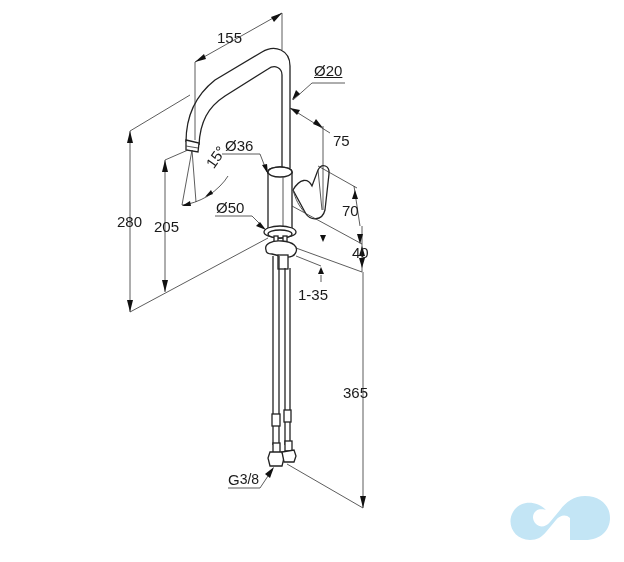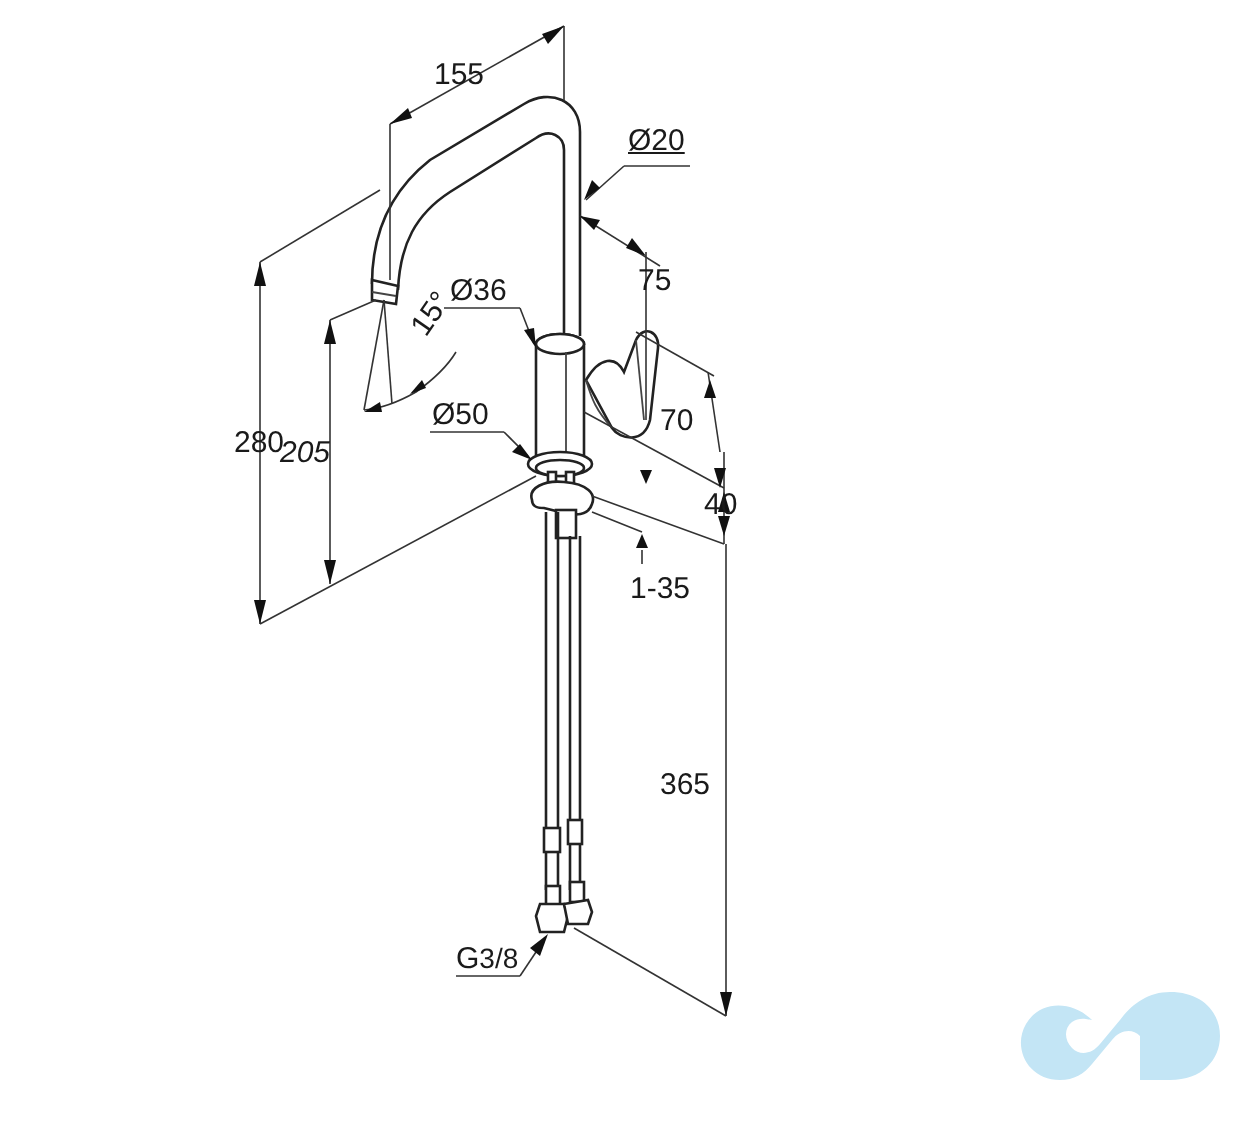--- a/index.html
+++ b/index.html
@@ -126,26 +126,26 @@
     <polygon class="arr" points="274,467 270,478 265,474"></polygon>
   </g>
 
   <g fill="#c3e5f5">
     <path d="M546,510 C536,500 520,500 513,512 C506,524 514,540 530,540 C537,540 542,537 546,532 L556,520 C560,515 566,514 570,518 L570,540 L585,540 C601,540 610,530 610,518 C610,506 601,496 585,496 C574,496 566,502 560,510 L550,522 C546,527 540,528 536,524 C532,520 532,514 536,511 C540,508 545,510 546,510 Z"></path>
   </g>
 </svg>
 
   <div class="lbl" style="left:217px;top:30px;">155</div>
   <div class="lbl" style="left:314px;top:63px;text-decoration:underline;">Ø20</div>
-  <div class="lbl" style="left:319px;top:133px;">75</div>
+  <div class="lbl" style="left:333px;top:133px;">75</div>
   <div class="lbl" style="left:225px;top:138px;">Ø36</div>
   <div class="lbl" style="left:203px;top:162px;transform:rotate(-55deg);transform-origin:left top;">15°</div>
   <div class="lbl" style="left:216px;top:200px;text-align:center;">Ø50</div>
   <div class="lbl" style="left:117px;top:214px;">280</div>
-  <div class="lbl" style="left:140px;top:219px;font-style:italic;">205</div>
-  <div class="lbl" style="left:330px;top:203px;">70</div>
+  <div class="lbl" style="left:154px;top:219px;">205</div>
+  <div class="lbl" style="left:342px;top:203px;">70</div>
   <div class="lbl" style="left:352px;top:245px;">40</div>
-  <div class="lbl" style="left:315px;top:287px;">1-35</div>
-  <div class="lbl" style="left:330px;top:385px;">365</div>
+  <div class="lbl" style="left:298px;top:287px;">1-35</div>
+  <div class="lbl" style="left:343px;top:385px;">365</div>
   <div class="lbl" style="left:228px;top:472px;">
     <span>G</span><span style="font-size:14px;vertical-align:top;">3/8</span>
   </div>
 </div>
 
 </body></html>

